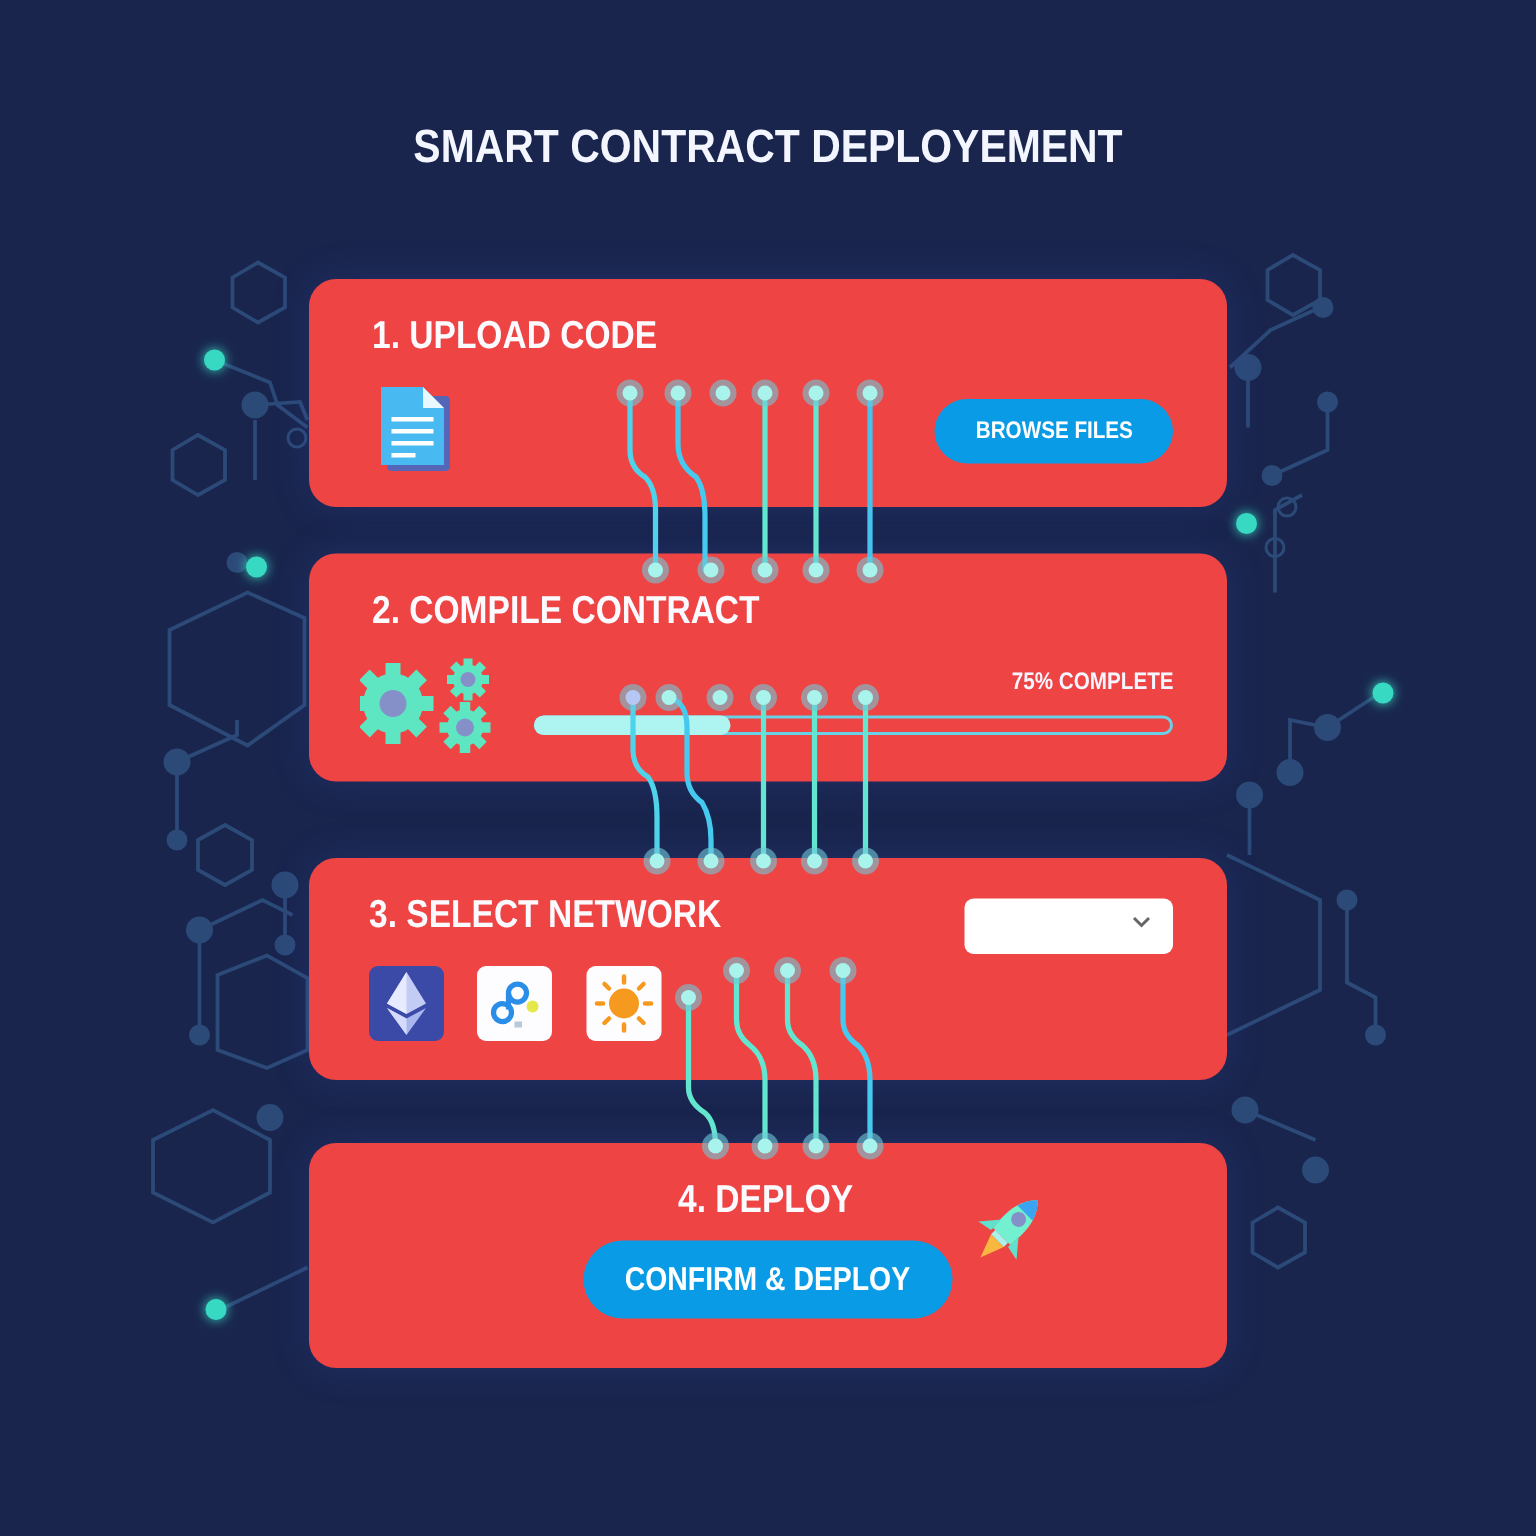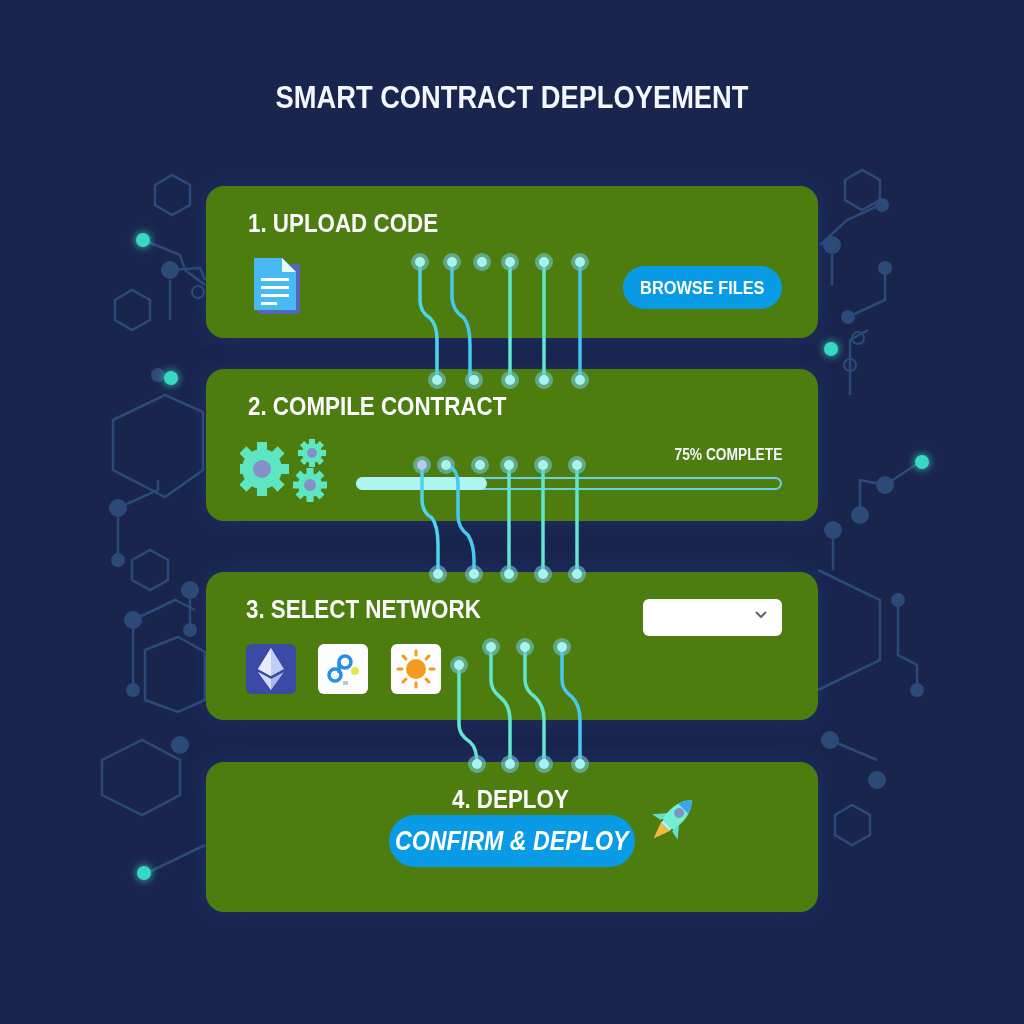--- a/index.html
+++ b/index.html
@@ -11,21 +11,21 @@
       color: #fff;
     }
     .bg-layer { position: absolute; left: 0; top: 0; width: 1024px; height: 1024px; }
     .title {
       position: absolute; left: 0; top: 80px; width: 1024px; text-align: center;
       font-size: 31px; font-weight: bold; letter-spacing: 0px; color: #f4f6ff;
       transform: scaleX(0.88); transform-origin: center;
     }
     .card {
       position: absolute; left: 206px; width: 612px;
-      background: #4d7c0f; border-radius: 18px;
+      background: #ef4444; border-radius: 18px;
       box-shadow: 0 0 24px rgba(60,80,180,0.25);
     }
     .card-title {
       position: absolute; font-size: 26px; font-weight: bold; color: #fbfbff;
       transform: scaleX(0.86); transform-origin: left center; white-space: nowrap;
     }
     .pill-btn {
       position: absolute; background: #0a9be6; color: #fff; border: none;
       border-radius: 30px; font-weight: bold; text-align: center;
       font-family: "Liberation Sans", sans-serif; cursor: pointer;
@@ -145,21 +145,21 @@
     <svg width="52" height="60" viewBox="0 0 52 60">
       <rect x="6" y="8" width="42" height="50" rx="3" fill="#5566b8"></rect>
       <path d="M2 2 H30 L44 16 V54 H2 Z" fill="#49b9f2"></path>
       <path d="M30 2 V16 H44 Z" fill="#e9f7ff"></path>
       <rect x="9" y="22" width="28" height="3" fill="#fff"></rect>
       <rect x="9" y="30" width="28" height="3" fill="#fff"></rect>
       <rect x="9" y="38" width="28" height="3" fill="#fff"></rect>
       <rect x="9" y="46" width="16" height="3" fill="#fff"></rect>
     </svg>
   </div>
-  <button class="pill-btn" style="left:417px;top:80px;width:159px;height:43px;font-size:19px;">
+  <button class="pill-btn" style="left:417px;top:80px;width:159px;height:43px;font-size:16px;">
       <span>BROWSE FILES</span>
     </button>
 </div>
 
 <div class="card" style="top:369px;height:152px;">
   <div class="card-title" style="left:42px;top:22px;">2. COMPILE CONTRACT</div>
   <div style="position:absolute;left:34px;top:68px;">
     <svg width="90" height="70" viewBox="0 0 90 70">
       <g fill="#5ee6c2">
         <g transform="translate(22,32)">
@@ -246,21 +246,21 @@
         <line x1="30" y1="30" x2="33" y2="33"></line>
         <line x1="7" y1="33" x2="10" y2="30"></line>
         <line x1="30" y1="10" x2="33" y2="7"></line>
       </g>
     </svg>
   </div>
 </div>
 
 <div class="card" style="top:762px;height:150px;">
   <div class="card-title" style="left:246px;top:22px;">4. DEPLOY</div>
-  <button class="pill-btn" style="left:183px;top:53px;width:246px;height:52px;font-size:27px;font-style:italic;">
+  <button class="pill-btn" style="left:183px;top:65px;width:246px;height:52px;font-size:22px;">
       <span>CONFIRM &amp; DEPLOY</span>
     </button>
   <div style="position:absolute;left:436px;top:30px;">
     <svg width="60" height="56" viewBox="0 0 60 56">
       <g transform="rotate(45 30 28)">
         <path d="M30 0 C38 8 40 18 38 34 H22 C20 18 22 8 30 0 Z" fill="#73f0cf"></path>
         <path d="M30 0 C34 4 36 8 37 12 H23 C24 8 26 4 30 0 Z" fill="#3aa4f0"></path>
         <circle cx="30" cy="18" r="5" fill="#8590c9"></circle>
         <path d="M22 26 L12 38 L22 36 Z" fill="#63e0cb"></path>
         <path d="M38 26 L48 38 L38 36 Z" fill="#63e0cb"></path>

